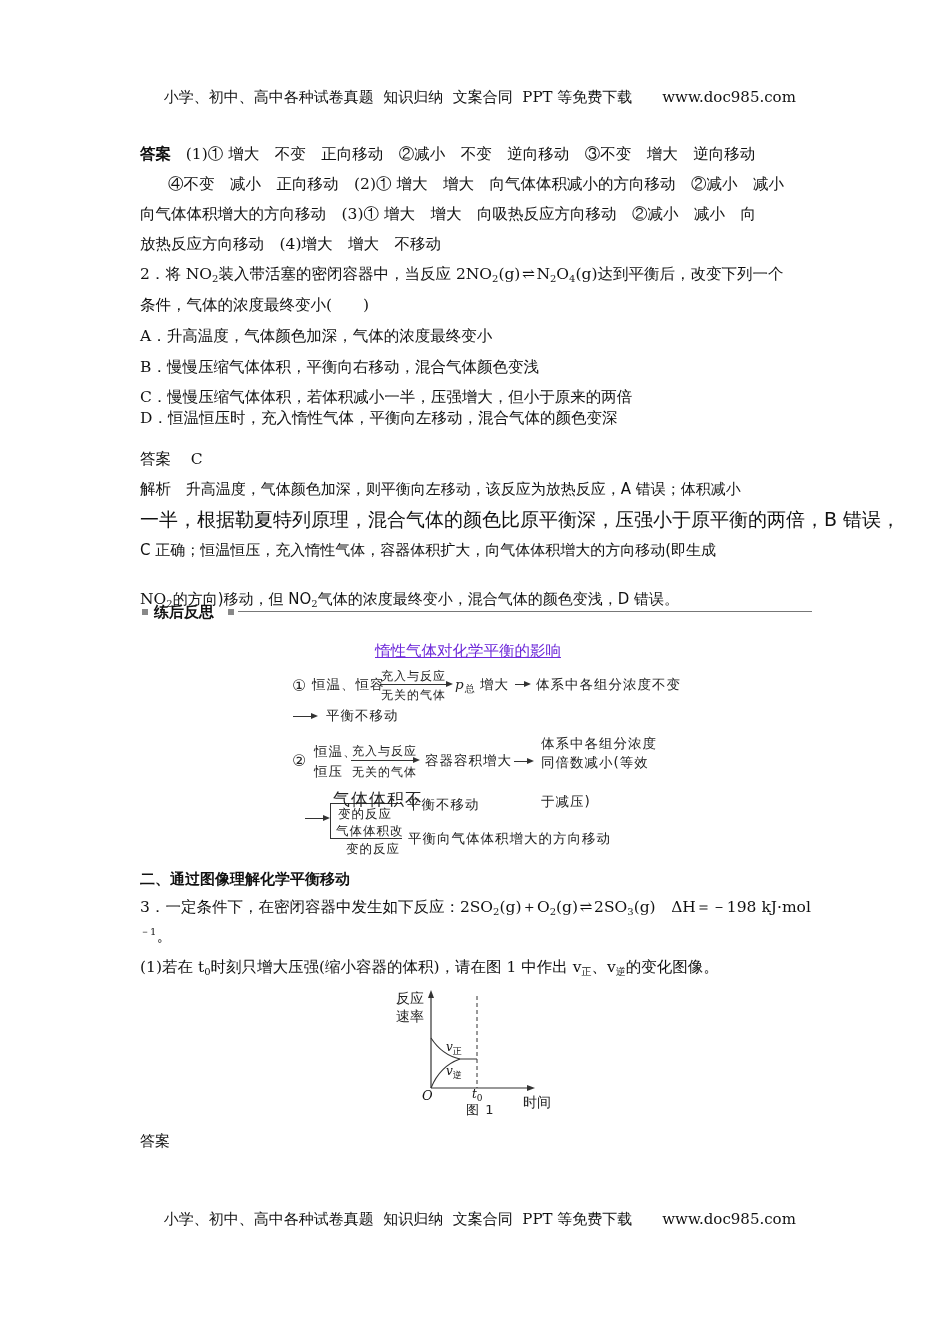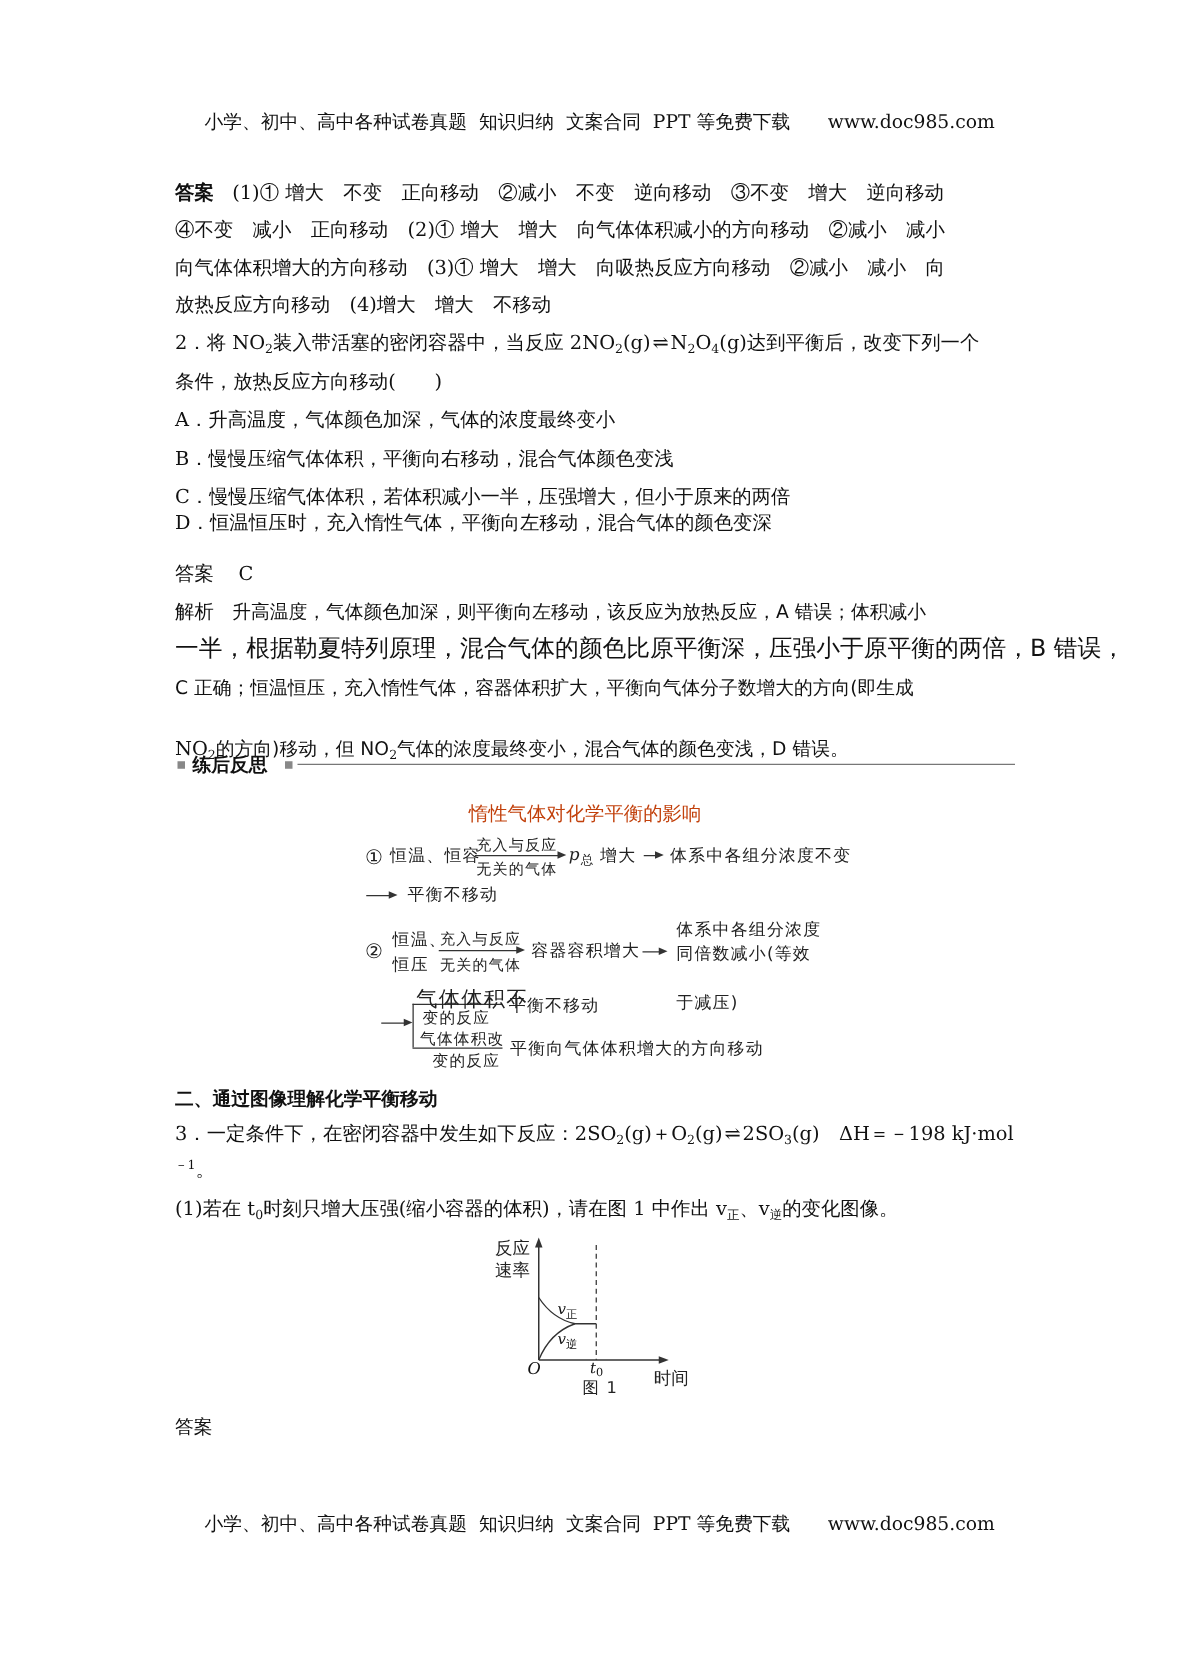--- a/index.html
+++ b/index.html
@@ -11,55 +11,55 @@
   .sans { font-family: "DejaVu Sans", "Liberation Sans", sans-serif; }
   .b { font-weight: bold; }
   sub { font-size: 10px; vertical-align: -3px; line-height: 0; }
   sup { font-size: 10px; vertical-align: 6px; line-height: 0; }
   .eq { display: inline-block; width: 16px; text-align: center; }
   .rule-row { position: absolute; left: 140px; top: 603px; width: 672px; height: 18px; }
   .sq { position: absolute; width: 6px; height: 6px; background: #888; top: 6px; }
   .rule-line { position: absolute; left: 98px; right: 0; top: 8px; height: 1px; background: #777; }
   .rule-title { position: absolute; left: 14px; top: 0; font-size: 15px; font-weight: bold; }
   .dg { font-family: "DejaVu Sans", "Liberation Sans", sans-serif; font-size: 13.5px; color: #222; position: absolute; white-space: nowrap; letter-spacing: 1px; }
-  .dg-title { font-size: 15.5px; letter-spacing: 0; color: #c2410c; }
+  .dg-title { font-size: 15.5px; letter-spacing: 0; color: #6d28d9; text-decoration: underline; }
   .hline { position: absolute; height: 1px; background: #333; }
   .vline { position: absolute; width: 1px; background: #333; }
   .arrowhead { position: absolute; width: 0; height: 0; border-top: 3px solid transparent; border-bottom: 3px solid transparent; border-left: 7px solid #333; }
 </style>
 </head>
 <body>
 
 <div class="abs hdr" style="top:70px;">
   <span>小学、初中、高中各种试卷真题  知识归纳  文案合同  PPT 等免费下载</span><span style="display:inline-block;width:30px;"></span><span>www.doc985.com</span>
 </div>
 
 <div class="line" style="top:144px;">
   <span class="sans b">答案</span>&nbsp;&nbsp;&nbsp;<span>(1)① 增大　不变　正向移动　②减小　不变　逆向移动　③不变　增大　逆向移动</span>
 </div>
-<div class="line" style="top:174px;">④不变　减小　正向移动　(2)① 增大　增大　向气体体积减小的方向移动　②减小　减小</div>
+<div class="line" style="top:174px;text-align:center;">④不变　减小　正向移动　(2)① 增大　增大　向气体体积减小的方向移动　②减小　减小</div>
 <div class="line" style="top:204px;">向气体体积增大的方向移动　(3)① 增大　增大　向吸热反应方向移动　②减小　减小　向</div>
 <div class="line" style="top:234px;">放热反应方向移动　(4)增大　增大　不移动</div>
 
 <div class="line" style="top:264px;">
   <span>2．</span><span>将 NO</span><sub>2</sub><span>装入带活塞的密闭容器中，当反应 2NO</span><sub>2</sub><span>(g)</span><span class="eq">⇌</span><span>N</span><sub>2</sub><span>O</span><sub>4</sub><span>(g)达到平衡后，改变下列一个</span>
 </div>
-<div class="line" style="top:295px;">条件，放热反应方向移动(　　)</div>
+<div class="line" style="top:295px;">条件，气体的浓度最终变小(　　)</div>
 <div class="line" style="top:326px;">A．升高温度，气体颜色加深，气体的浓度最终变小</div>
 <div class="line" style="top:357px;">B．慢慢压缩气体体积，平衡向右移动，混合气体颜色变浅</div>
 <div class="line" style="top:387px;">C．慢慢压缩气体体积，若体积减小一半，压强增大，但小于原来的两倍</div>
 <div class="line" style="top:408px;">D．恒温恒压时，充入惰性气体，平衡向左移动，混合气体的颜色变深</div>
 <div class="line" style="top:449px;">
   <span class="sans">答案</span>&nbsp;&nbsp;&nbsp;&nbsp;<span>C</span>
 </div>
 <div class="line" style="top:479px;">
   <span class="sans">解析</span>&nbsp;&nbsp;&nbsp;<span class="sans" style="font-size:15px;">升高温度，气体颜色加深，则平衡向左移动，该反应为放热反应，A 错误；体积减小</span>
 </div>
 <div class="line sans" style="top:509px;font-size:19px;">一半，根据勒夏特列原理，混合气体的颜色比原平衡深，压强小于原平衡的两倍，B 错误，</div>
-<div class="line sans" style="top:540px;font-size:15px;">C 正确；恒温恒压，充入惰性气体，容器体积扩大，平衡向气体分子数增大的方向(即生成</div>
+<div class="line sans" style="top:540px;font-size:15px;">C 正确；恒温恒压，充入惰性气体，容器体积扩大，向气体体积增大的方向移动(即生成</div>
 <div class="line" style="top:570px;margin-top:19px;">
   <span>NO</span><sub>2</sub><span class="sans" style="font-size:15px;">的方向)移动，但 NO</span><sub>2</sub><span class="sans" style="font-size:15px;">气体的浓度最终变小，混合气体的颜色变浅，D 错误。</span>
 </div>
 
 <div class="rule-row">
   <div class="sq" style="left:2px;"></div>
   <div class="rule-title sans">练后反思</div>
   <div class="sq" style="left:88px;"></div>
   <div class="rule-line"></div>
 </div>

